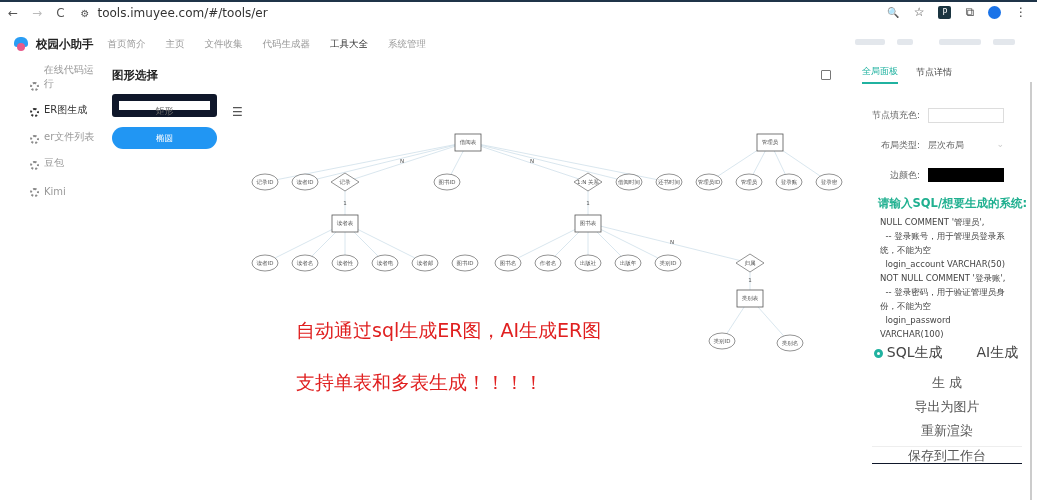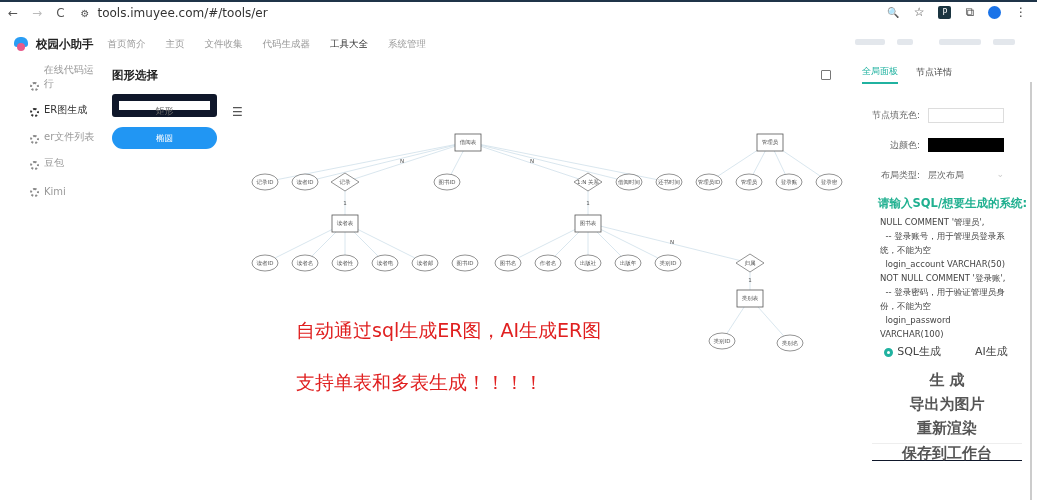--- a/index.html
+++ b/index.html
@@ -49,23 +49,23 @@
   .tab { color: #444; padding-bottom: 4px; }
   .tab.active { color: #20b2a0; border-bottom: 2px solid #20b2a0; }
   .rp-row { display: flex; align-items: center; height: 26px; margin-top: 4px; font-size: 9px; color: #666; }
   .rp-row .lbl { width: 66px; text-align: right; padding-right: 8px; }
   .color-white { width: 76px; height: 15px; border: 1px solid #ddd; background: #fff; }
   .color-black { width: 76px; height: 14px; background: #000; }
   .layout-select { width: 76px; color: #666; font-size: 9px; display: flex; justify-content: space-between; }
   .sql-title { margin-top: 8px; font-size: 11.5px; color: #20b090; font-weight: bold; padding-left: 16px; }
   .sql-box { margin-top: 4px; width: 150px; height: 125px; font-size: 8.5px; color: #444; line-height: 14px; overflow: hidden; padding-left: 18px; position: relative; white-space: pre-wrap; }
   .gen-mode { margin-top: 10px; text-align: center; font-size: 11px; color: #20b090; }
-  .radio-row { display: flex; gap: 34px; justify-content: center; margin-top: 4px; font-size: 11px; color: #444; align-items: center; }
+  .radio-row { display: flex; gap: 34px; justify-content: center; margin-top: 4px; font-size: 14px; color: #444; align-items: center; }
   .radio { width: 9px; height: 9px; border-radius: 50%; border: 3px solid #20b2a0; display: inline-block; vertical-align: middle; margin-right: 4px; }
-  .act-btn { margin-top: 6px; height: 18px; line-height: 18px; text-align: center; font-size: 15px; color: #555; width: 150px; margin-left: 10px; font-weight: bold; }
+  .act-btn { margin-top: 6px; height: 18px; line-height: 18px; text-align: center; font-size: 13px; color: #555; width: 150px; margin-left: 10px; }
   .act-btn.sep { border-top: 1px solid #eee; border-bottom: 1px solid #0f172a; }
 </style>
 </head>
 <body>
 
 <div class="browserbar">
   <div class="nav">
     <span>←</span>
     <span class="dim">→</span>
     <span>C</span>
@@ -299,29 +299,29 @@
 <div class="rpanel">
   <div class="tabs">
     <span class="tab active">全局面板</span>
     <span class="tab">节点详情</span>
   </div>
   <div class="rp-row" style="margin-top:14px">
     <span class="lbl">节点填充色:</span>
     <div class="color-white"></div>
   </div>
   <div class="rp-row">
-    <span class="lbl">边颜色:</span>
-    <div class="color-black"></div>
-  </div>
-  <div class="rp-row">
     <span class="lbl">布局类型:</span>
     <div class="layout-select">
         <span>层次布局</span>
         <span style="color:#ccc">⌄</span>
       </div>
+  </div>
+  <div class="rp-row">
+    <span class="lbl">边颜色:</span>
+    <div class="color-black"></div>
   </div>
   <div class="sql-title">请输入SQL/想要生成的系统:</div>
   <div class="sql-box">NULL COMMENT '管理员',
   -- 登录账号，用于管理员登录系统，不能为空
   login_account VARCHAR(50)
 NOT NULL COMMENT '登录账',
   -- 登录密码，用于验证管理员身份，不能为空
   login_password VARCHAR(100)
 NOT NULL COMMENT '登录密'
 ) COMMENT '管理员';</div>

